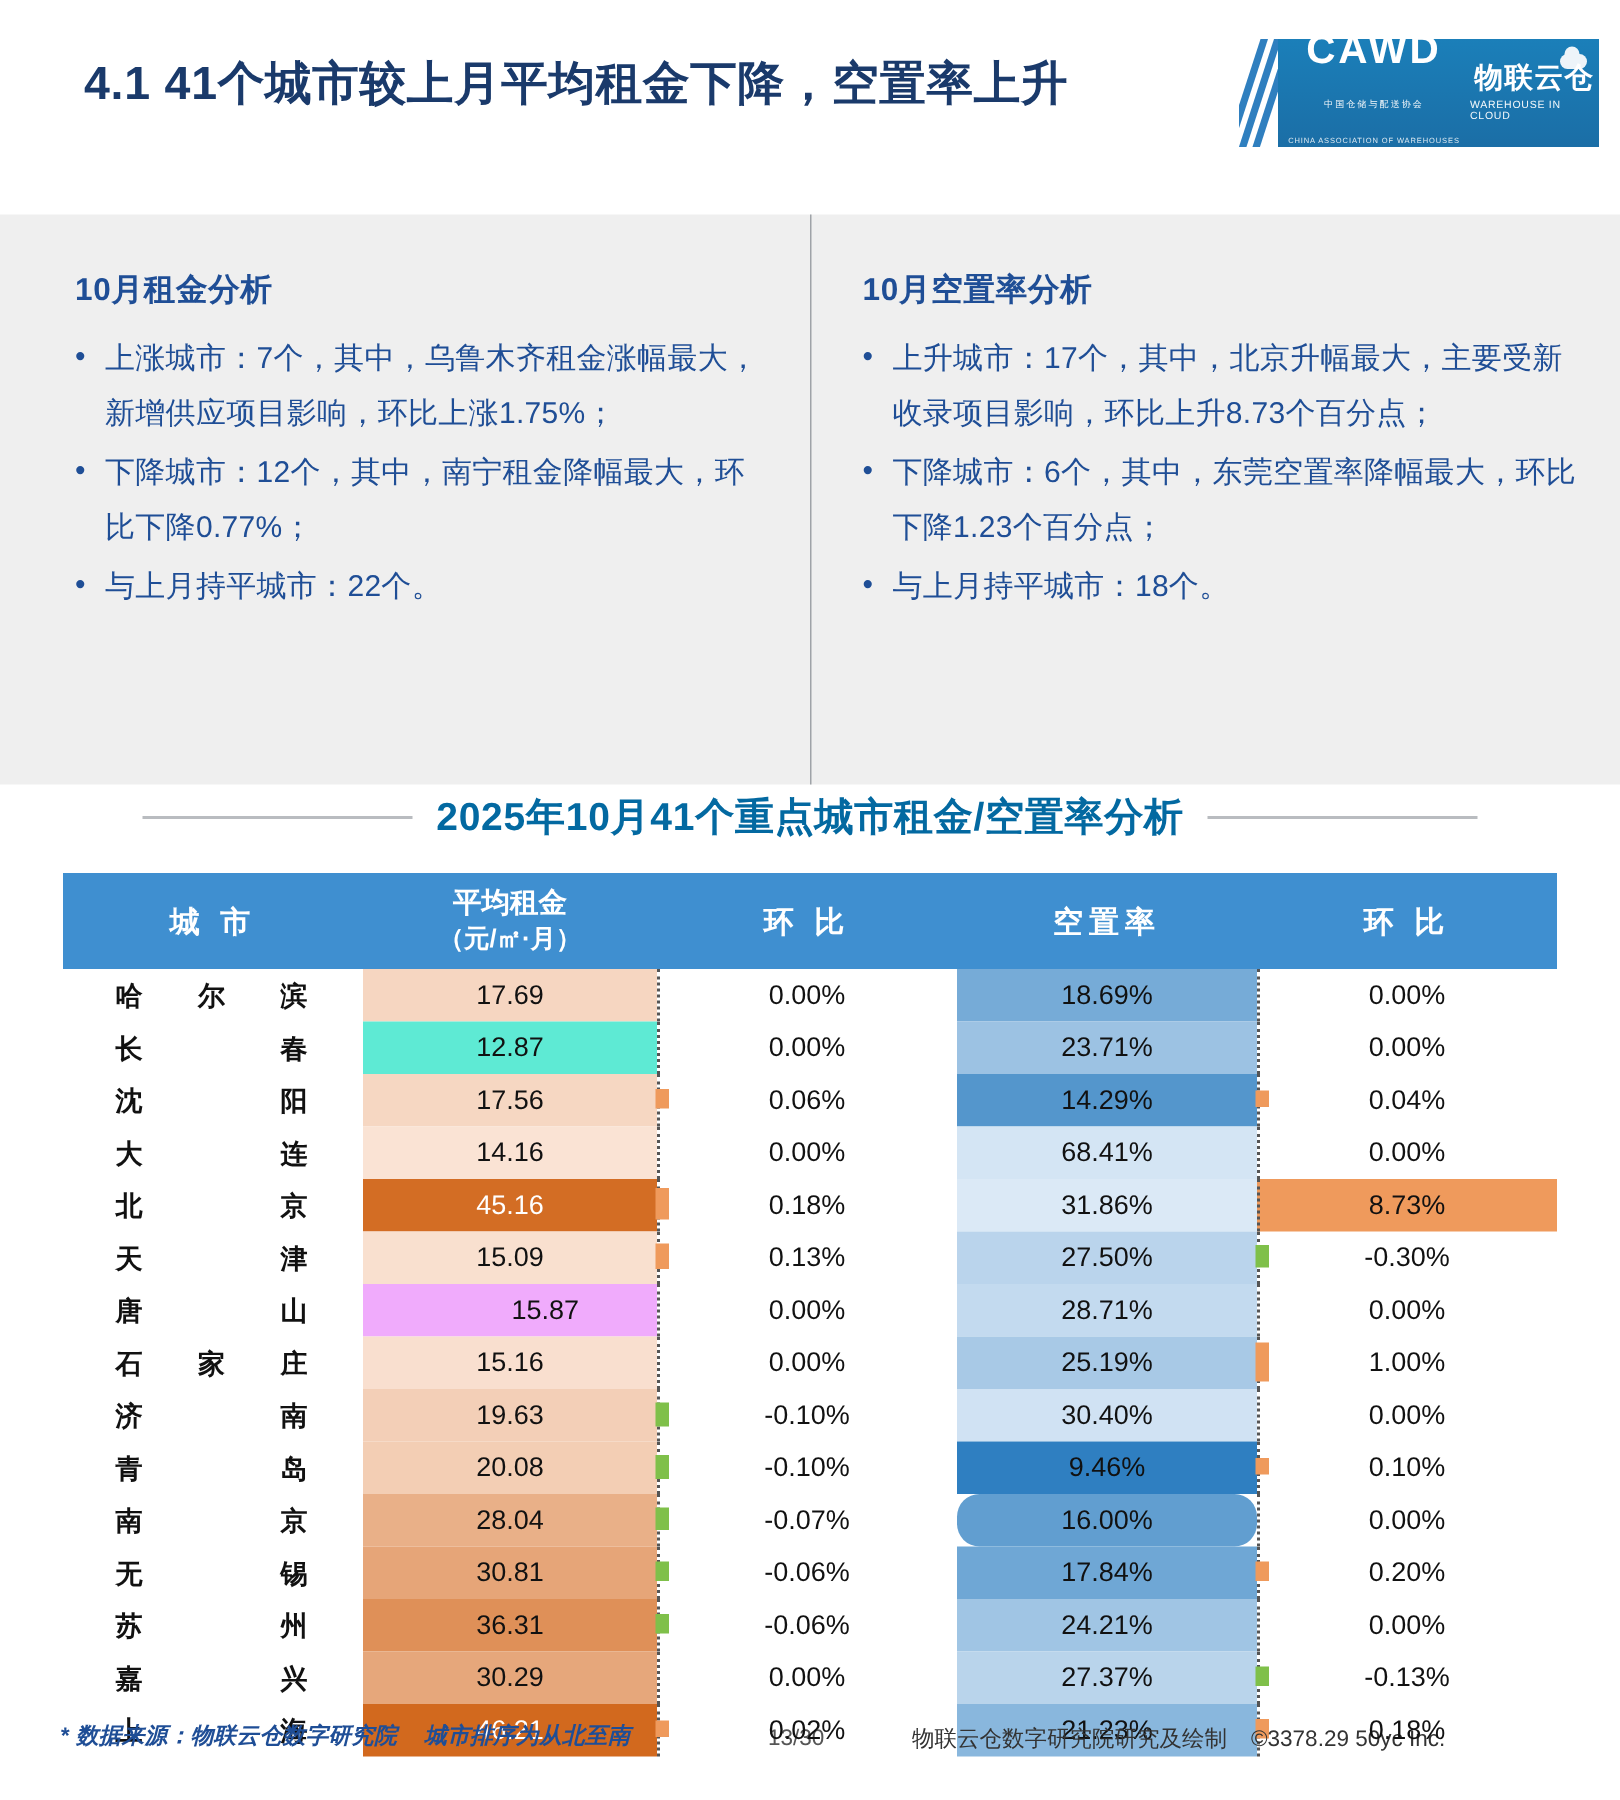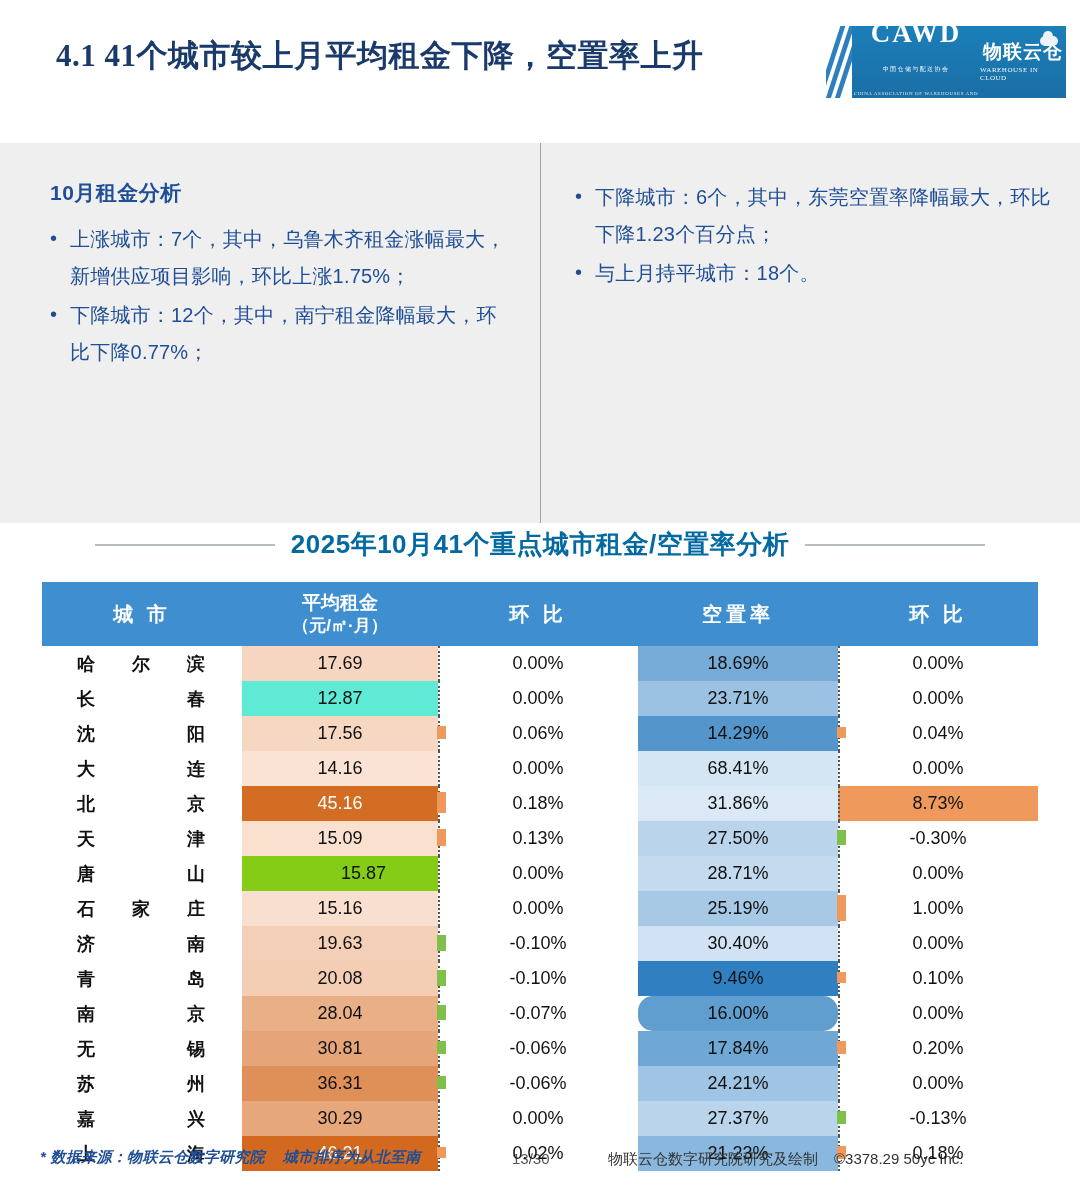--- a/index.html
+++ b/index.html
@@ -14,21 +14,20 @@
     color: #1a1a1a;
     overflow: hidden;
     position: relative;
   }
 
   
   .header {
     position: relative;
     height: 140px;
     padding: 0;
-    font-family: Liberation Serif, serif;
   }
   .page-title {
     position: absolute;
     left: 56px;
     top: 34px;
     width: 760px;
     font-size: 31px;
     font-weight: bold;
     line-height: 1.45;
     color: #1a3a6b;
@@ -345,24 +344,27 @@
     </div>
   </div>
 </div>
 
 <div class="analysis">
   <div class="col left">
     <h3>10月租金分析</h3>
     <ul class="bullets">
       <li>上涨城市：7个，其中，乌鲁木齐租金涨幅最大，新增供应项目影响，环比上涨1.75%；</li>
       <li>下降城市：12个，其中，南宁租金降幅最大，环比下降0.77%；</li>
+      <li>与上月持平城市：22个。</li>
     </ul>
   </div>
   <div class="col right">
+    <h3>10月空置率分析</h3>
     <ul class="bullets">
+      <li>上升城市：17个，其中，北京升幅最大，主要受新收录项目影响，环比上升8.73个百分点；</li>
       <li>下降城市：6个，其中，东莞空置率降幅最大，环比下降1.23个百分点；</li>
       <li>与上月持平城市：18个。</li>
     </ul>
   </div>
 </div>
 
 <div class="chart-title-row">
   <div class="rule"></div>
   <div class="chart-title">2025年10月41个重点城市租金/空置率分析</div>
   <div class="rule"></div>
@@ -462,21 +464,21 @@
         <td class="vac" style="background: rgb(186, 212, 236); color: rgb(17, 17, 17);">27.50%</td>
         <td class="mom sep-left"><span class="bar" style="background: rgb(127, 192, 74); top: 9.1px; height: 14.8px; left: -1px;"></span><span class="val">-0.30%</span></td>
       </tr>
       <tr>
         <td class="city">
           <div class="city-inner">
             <span class="sp">唐</span>
             <span class="sp">山</span>
           </div>
         </td>
-        <td class="rent" style="background: #84cc16; color: rgb(17, 17, 17); padding-left: 48px;">15.87</td>
+        <td class="rent" style="background: #f0abfc; color: rgb(17, 17, 17); padding-left: 48px;">15.87</td>
         <td class="mom sep-left"><span class="val">0.00%</span></td>
         <td class="vac" style="background: rgb(195, 218, 239); color: rgb(17, 17, 17);">28.71%</td>
         <td class="mom sep-left"><span class="val">0.00%</span></td>
       </tr>
       <tr>
         <td class="city">
           <div class="city-inner">
             <span class="sp">石</span>
             <span class="sp">家</span>
             <span class="sp">庄</span>

